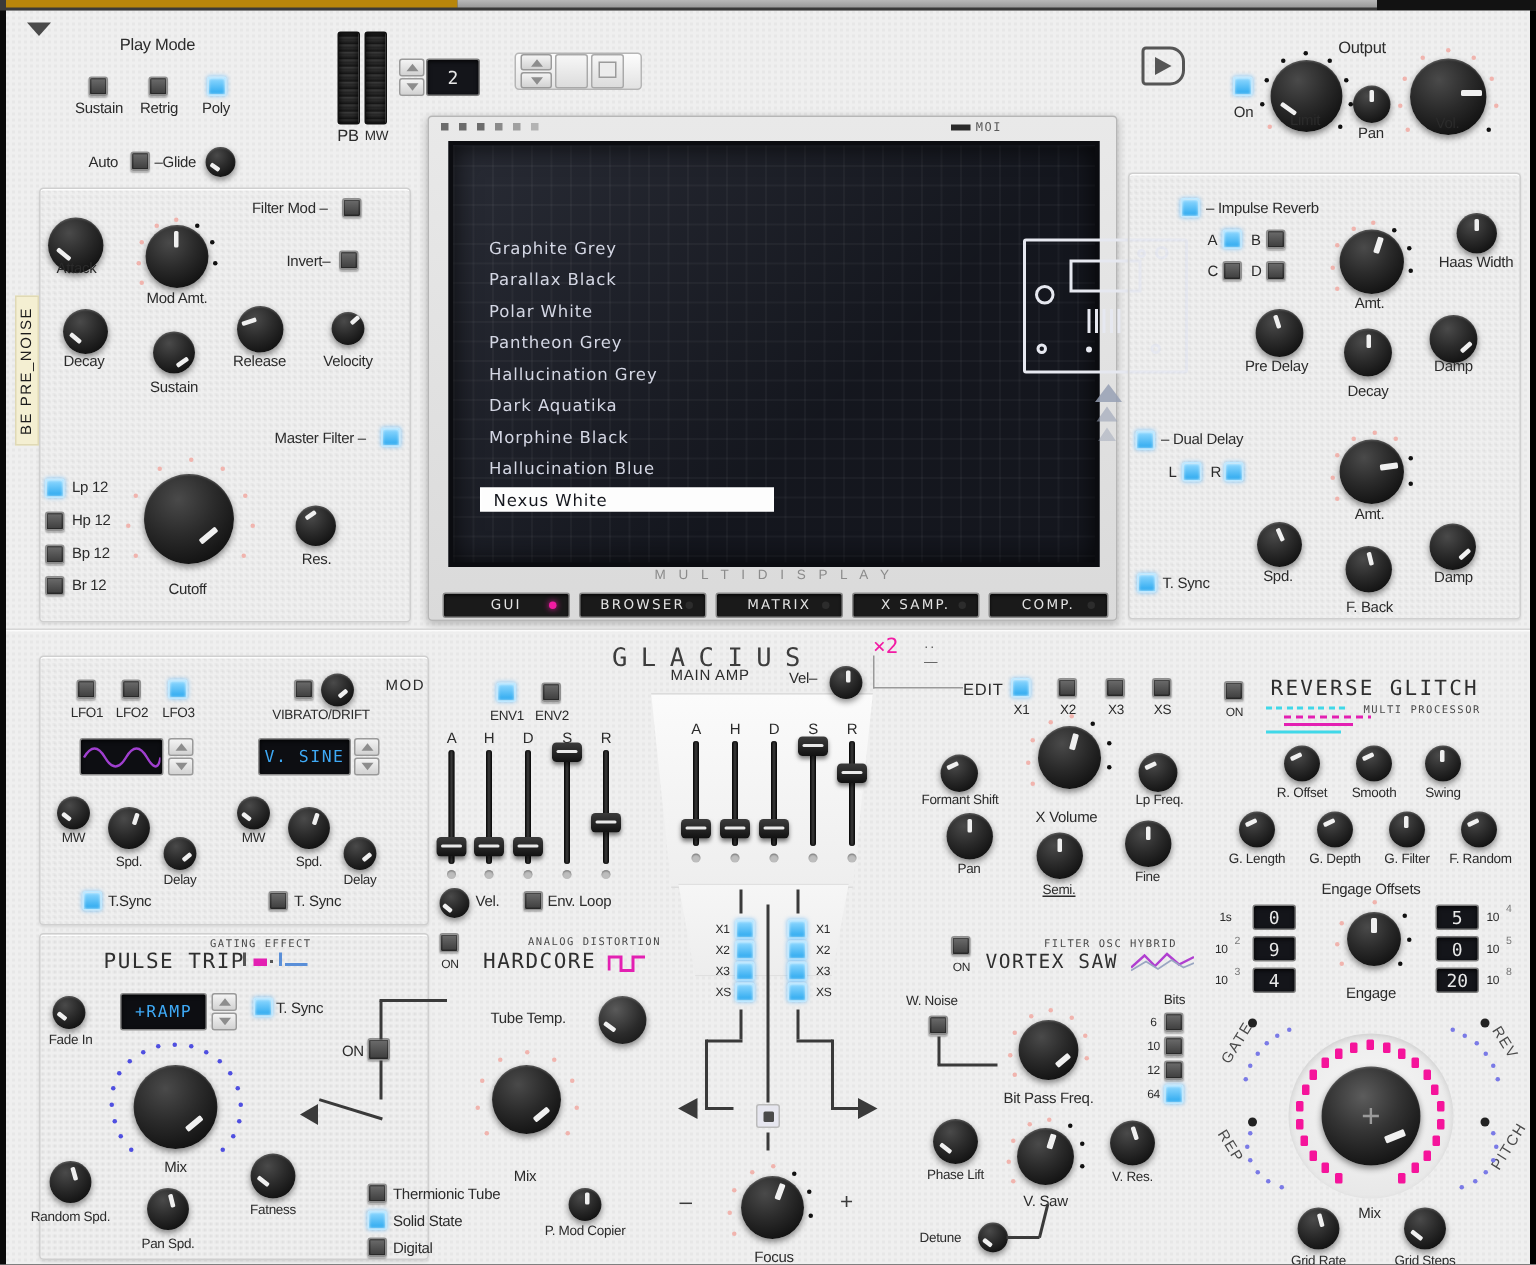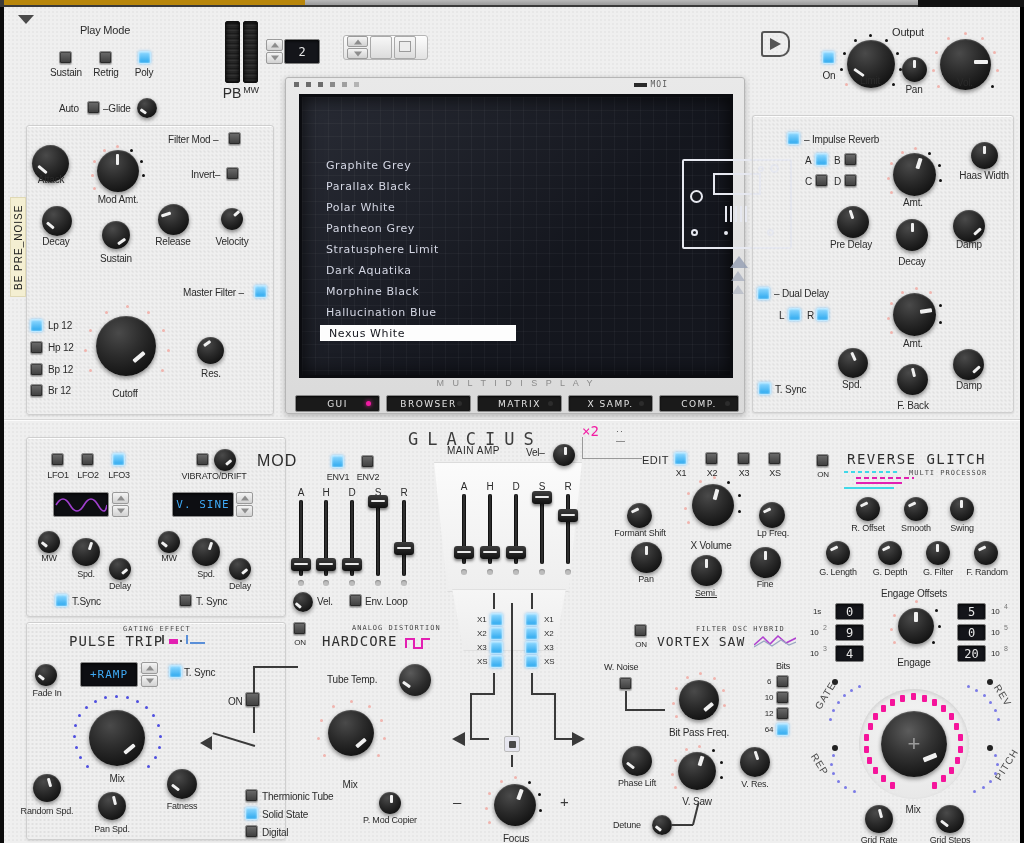--- a/index.html
+++ b/index.html
@@ -217,21 +217,21 @@
 
     <div class="lbl" style="left:55px;top:96px;">Auto</div>
     <div class="sq" style="left:83px;top:94px;"></div>
     <div class="lbl" style="left:99px;top:96px;">–Glide</div>
     <div class="knob" style="left:133px;top:91px;width:20px;height:20px;">
       <div class="ind" style="left:3px;top:12px;width:7px;height:2.5px;transform:rotate(35deg);"></div>
     </div>
 
     <div class="fader" style="left:221px;top:14px;width:15px;height:62px;"></div>
     <div class="fader" style="left:239px;top:14px;width:15px;height:62px;"></div>
-    <div class="lbl c" style="left:228px;top:78px;font-size:14px;">PB</div>
+    <div class="lbl c" style="left:228px;top:78px;font-size:11px;">PB</div>
     <div class="lbl c" style="left:247px;top:78px;font-size:9px;">MW</div>
 
     <div class="spin" style="left:262px;top:32px;">
       <div></div>
       <div></div>
     </div>
     <div class="numbox" style="left:280px;top:32px;width:36px;height:25px;">2</div>
 
     <div style="position:absolute;left:339px;top:28px;width:85px;height:25px;background:linear-gradient(180deg,#fdfdfd,#e2e2e2);border:1px solid #b5b5b5;border-radius:3px;"></div>
     <div class="spin" style="left:343px;top:29px;width:21px;">
@@ -343,21 +343,21 @@
         <span style="width:13px;height:4px;background:#2a2a2a;display:block;"></span>
         <span style="color:#5a5a5a;font-size:8px;font-family:'DejaVu Sans Mono',monospace;letter-spacing:1px;">MOI</span>
       </div>
 
       <div id="display-screen">
 
         <div class="scr-item" style="top:62px;">Graphite Grey</div>
         <div class="scr-item" style="top:83px;">Parallax Black</div>
         <div class="scr-item" style="top:104px;">Polar White</div>
         <div class="scr-item" style="top:125px;">Pantheon Grey</div>
-        <div class="scr-item" style="top:146px;">Stratusphere Limit</div>
+        <div class="scr-item" style="top:146px;">Hallucination Grey</div>
         <div class="scr-item" style="top:167px;">Dark Aquatika</div>
         <div class="scr-item" style="top:188px;">Morphine Black</div>
         <div class="scr-item" style="top:209px;">Hallucination Blue</div>
         <div class="scr-item sel" style="top:228px;height:16px;line-height:16px;">Nexus White</div>
 
         <div class="scr-glyph">
           <div style="position:absolute;width:110px;height:90px;border:2px solid #e6e8f0;border-radius:2px;"></div>
           <div style="position:absolute;left:31px;top:14px;width:48px;height:22px;border:2px solid #e6e8f0;"></div>
           <div style="position:absolute;left:8px;top:31px;width:13px;height:13px;border:2px solid #e6e8f0;border-radius:50%;"></div>
           <div style="position:absolute;left:76px;top:7px;width:6px;height:6px;border:2px solid #e6e8f0;border-radius:50%;"></div>
@@ -601,25 +601,25 @@
     <div class="lbl c sm" style="left:202px;top:562px;">Spd.</div>
 
     <div class="knob" style="left:225px;top:551px;width:22px;height:22px;">
       <div class="ind" style="left:12px;top:12px;width:7px;height:2.5px;transform:rotate(-40deg);"></div>
     </div>
     <div class="lbl c sm" style="left:236px;top:574px;">Delay</div>
 
     <div class="sq" style="left:175px;top:587px;"></div>
     <div class="lbl" style="left:192px;top:589px;">T. Sync</div>
 
-    <div class="lbl" style="left:253px;top:445px;font-size:16px;letter-spacing:1px;">MOD</div>
+    <div class="lbl" style="left:253px;top:445px;font-size:10px;letter-spacing:1px;">MOD</div>
 
     <div class="sunkpanel" style="left:22px;top:615px;width:260px;height:218px;"></div>
 
-    <div class="brand" style="left:119px;top:618px;font-size:7px;letter-spacing:1px;color:#4a4a4a;">GATING EFFECT</div>
+    <div class="brand" style="left:136px;top:618px;font-size:7px;letter-spacing:1px;color:#4a4a4a;">GATING EFFECT</div>
     <div class="brand" style="left:65px;top:626px;font-size:14px;letter-spacing:1px;color:#2f2f2f;">PULSE TRIP</div>
     <div style="position:absolute;left:158px;top:628px;">
       <span style="position:absolute;left:0;top:0;width:2px;height:9px;background:#555;"></span>
       <span style="position:absolute;left:7px;top:4px;width:9px;height:5px;background:#e320b2;"></span>
       <span style="position:absolute;left:18px;top:5px;width:2px;height:2px;background:#555;"></span>
       <span style="position:absolute;left:24px;top:0;width:2px;height:9px;background:#5a8fd8;"></span>
       <span style="position:absolute;left:28px;top:7px;width:15px;height:2px;background:#5a8fd8;"></span>
     </div>
 
     <div class="knob" style="left:31px;top:657px;width:22px;height:22px;">

